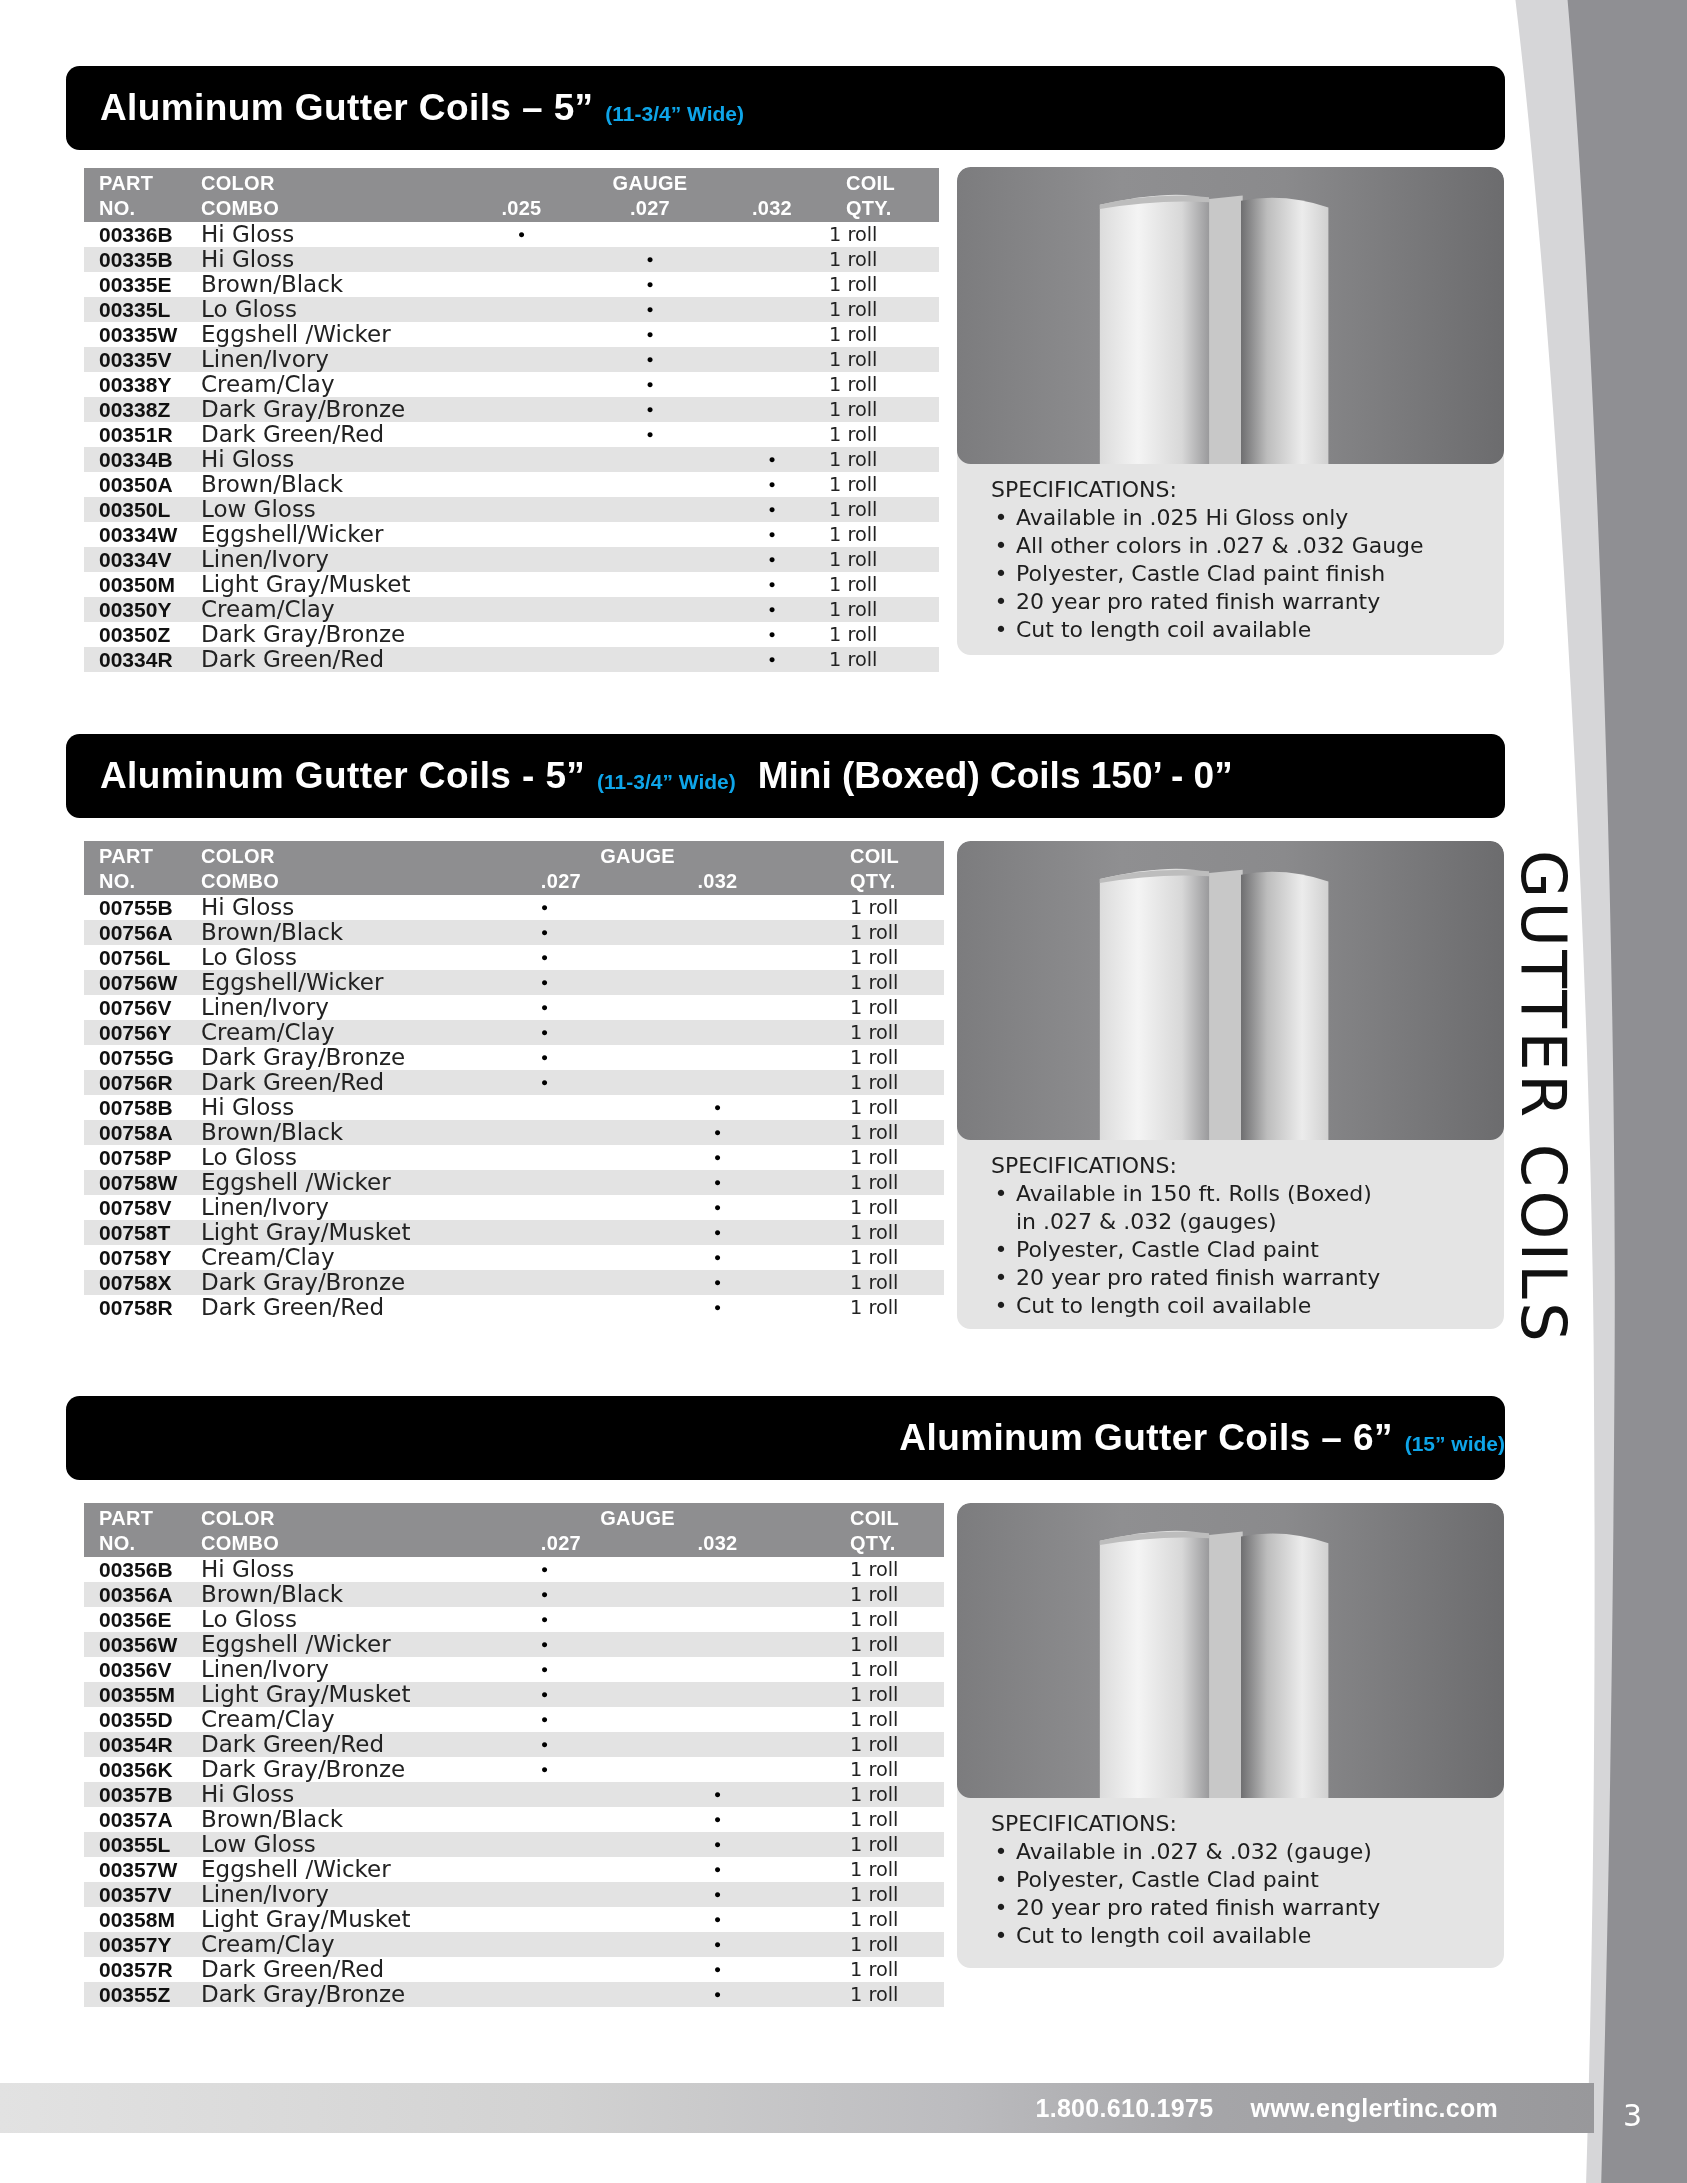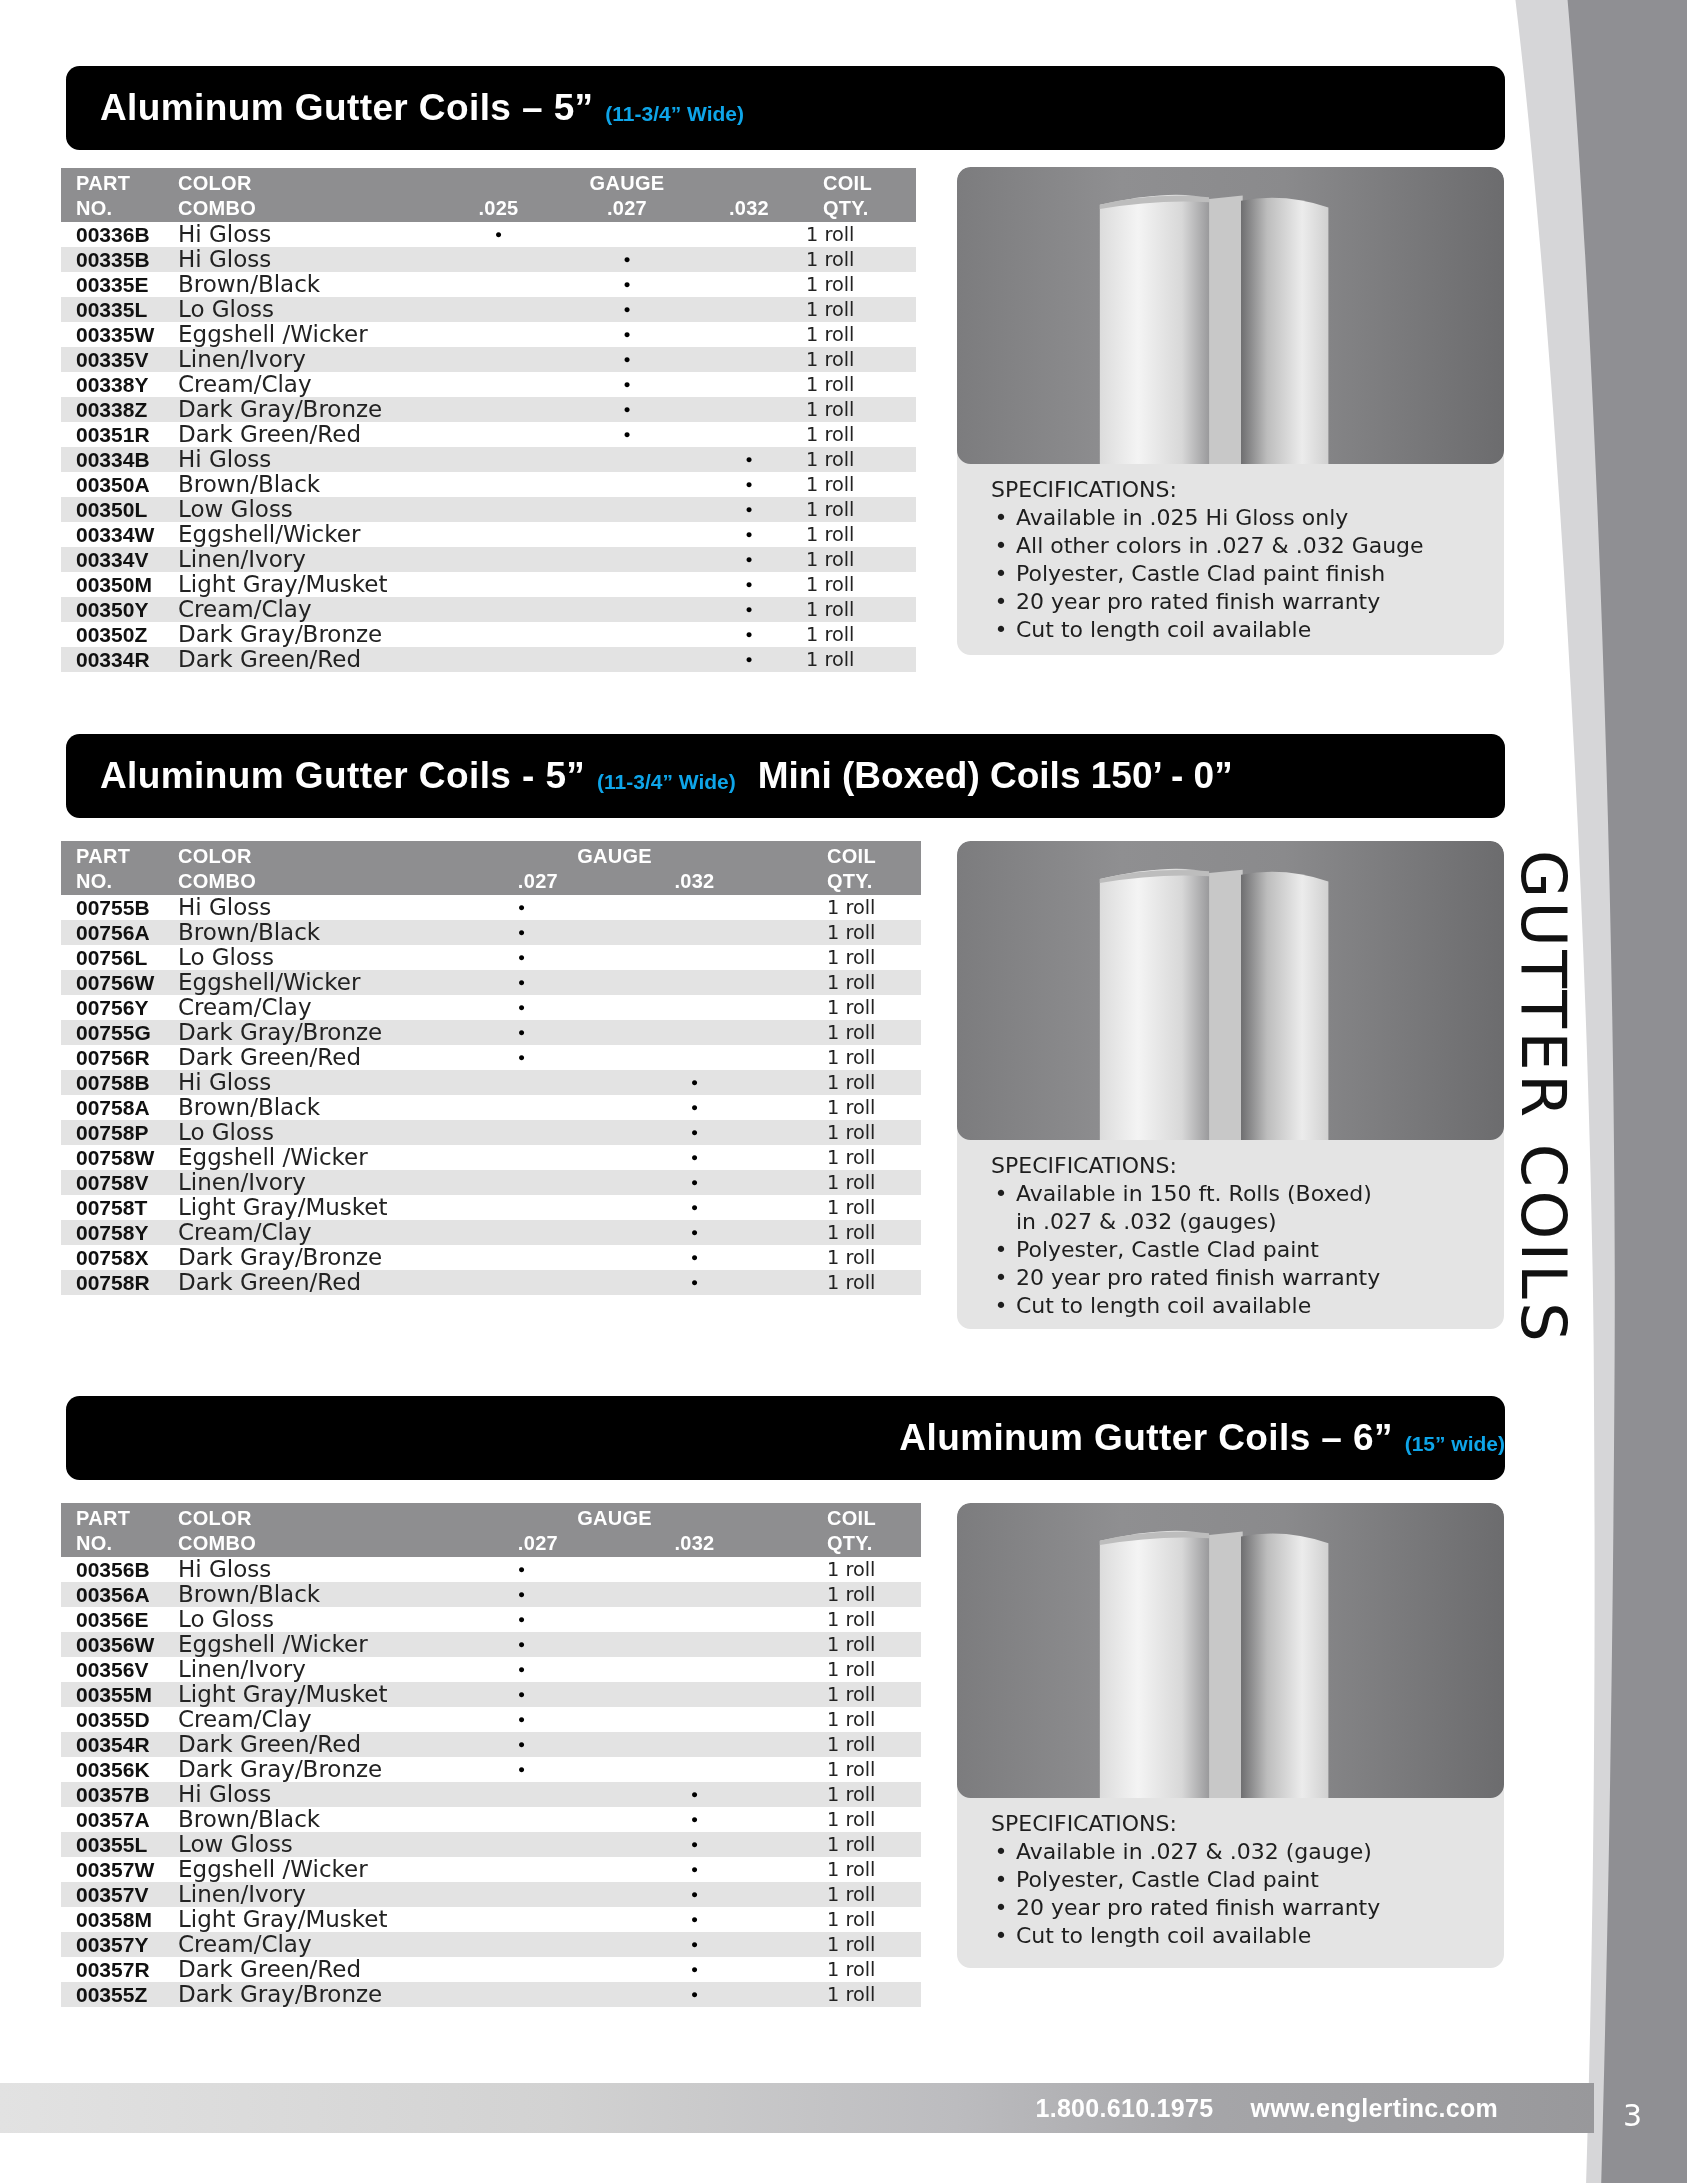--- a/index.html
+++ b/index.html
@@ -54,21 +54,21 @@
   }
   .section-header .extra {
     font-family: "Liberation Sans", sans-serif;
     font-weight: 700;
     font-size: 37px;
     margin-left: 22px;
   }
 
   .spec-table {
     position: absolute;
-    left: 61px;
+    left: 84px;
     border-collapse: collapse;
     table-layout: fixed;
   }
   .spec-table thead th {
     background: #8e8e90;
     color: #ffffff;
     font-family: "Liberation Sans", sans-serif;
     font-weight: 700;
     font-size: 20px;
     text-align: left;
@@ -412,20 +412,27 @@
         <td class="qty" style="padding-left: 42px;">1 roll</td>
       </tr>
       <tr>
         <td class="part">00756W</td>
         <td class="color">Eggshell/Wicker</td>
         <td class="dot" style="font-size: 11.8px;">●</td>
         <td class="dot" style="font-size: 11.8px;"></td>
         <td class="qty" style="padding-left: 42px;">1 roll</td>
       </tr>
       <tr>
+        <td class="part">00756V</td>
+        <td class="color">Linen/Ivory</td>
+        <td class="dot" style="font-size: 11.8px;">●</td>
+        <td class="dot" style="font-size: 11.8px;"></td>
+        <td class="qty" style="padding-left: 42px;">1 roll</td>
+      </tr>
+      <tr>
         <td class="part">00756Y</td>
         <td class="color">Cream/Clay</td>
         <td class="dot" style="font-size: 11.8px;">●</td>
         <td class="dot" style="font-size: 11.8px;"></td>
         <td class="qty" style="padding-left: 42px;">1 roll</td>
       </tr>
       <tr>
         <td class="part">00755G</td>
         <td class="color">Dark Gray/Bronze</td>
         <td class="dot" style="font-size: 11.8px;">●</td>

